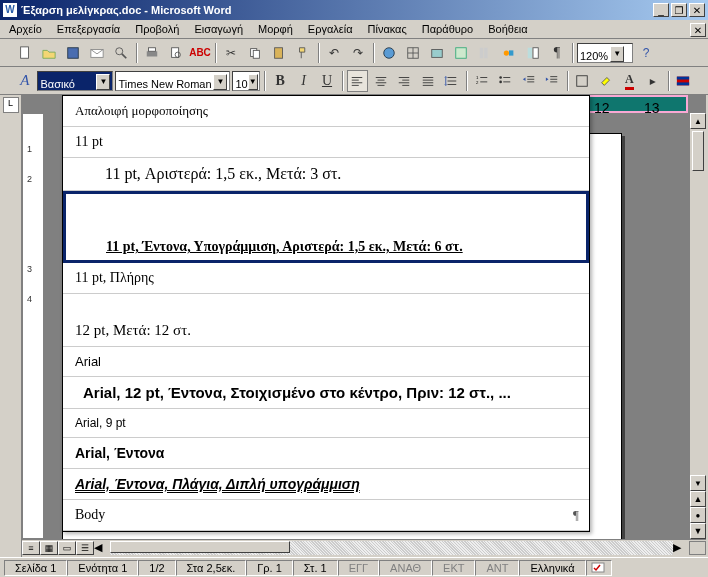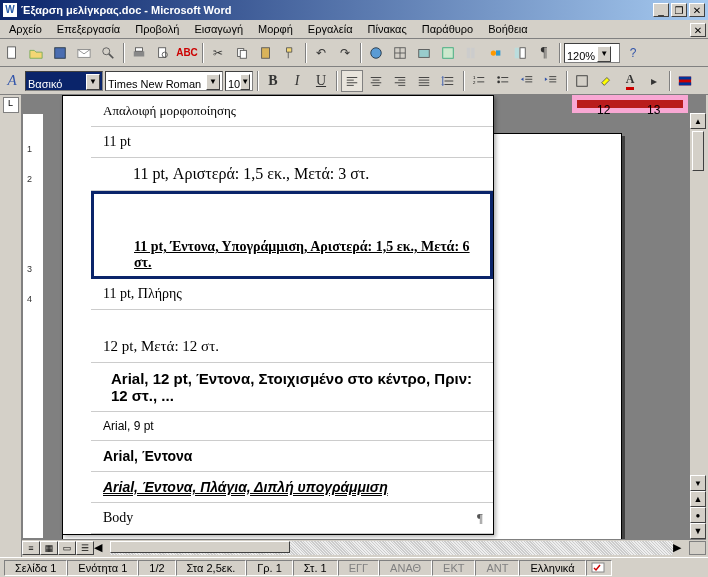--- a/index.html
+++ b/index.html
@@ -48,21 +48,21 @@
   }
   .menubar .menu-item {
     padding: 2px 7px;
     cursor:default;
   }
   .toolbar {
     background: #d4d0c8;
     border-bottom: 1px solid #808080;
     display:flex;
     align-items:center;
-    padding: 2px 1px;
+    padding: 2px 14px;
     gap: 2px;
     height: 28px;
   }
   .tbtn {
     width: 22px; height: 22px;
     border: 1px solid transparent;
     display:flex; align-items:center; justify-content:center;
     font-size: 12px;
     color:#333;
   }
@@ -116,26 +116,25 @@
     box-shadow: 3px 3px 0 #404040;
   }
   .page-content {
     position:absolute; left:80px; top:140px; right:60px;
     font-family:"Times New Roman", serif;
     font-size:15px;
   }
   .style-dropdown {
     position:absolute;
     top: 0px; left: 40px;
-    width: 432px;
+    width: 528px;
     background:#fff;
     border:1px solid #000;
     z-index: 100;
     box-shadow: 2px 2px 4px rgba(0,0,0,.3);
-    padding-left: 28px;
   }
   .style-item {
     border-bottom: 1px solid #ccc;
     padding: 7px 10px 7px 12px;
     font-family: "Times New Roman", serif;
     font-size: 14px;
     display:flex;
     align-items:center;
     justify-content:space-between;
   }
@@ -193,23 +192,23 @@
     border-right-color:#fff; border-bottom-color:#fff;
     padding:1px 10px;
     height:16px;
     display:flex;align-items:center;
   }
   .statusbar .cell.dim { color:#808080; }
   .hruler-right {
     position:absolute;
     top:0; right:18px;
     width:116px; height:18px;
-    background:#b91c1c;
-    border:5px solid #f9a8d4;
-    font-size:12px;
+    background:#0f766e;
+    border:2px solid #f9a8d4;
+    font-size:14px;
   }
   .hruler-right .tick { position:absolute; top:3px; }
 </style>
 </head>
 <body>
 
 <div class="titlebar">
   <span class="app-icon">W</span>
   <span class="title-text">Έξαρση μελίγκρας.doc - Microsoft Word</span>
   <div class="window-btns">
@@ -501,20 +500,23 @@
         <div class="style-item highlighted">
           <span style="font-size:14px; font-weight:bold; text-decoration:underline; padding-left:30px;margin-top:40px;">11 pt, Έντονα, Υπογράμμιση, Αριστερά:  1,5 εκ., Μετά:  6 στ.</span>
         </div>
         <div class="style-item">
           <span style="font-size:14px;">11 pt, Πλήρης</span>
         </div>
         <div class="style-item">
           <span style="font-size:15px;margin-top:21px;">12 pt, Μετά:  12 στ.</span>
         </div>
         <div class="style-item">
+          <span style="font-family:Arial; font-size:13px;">Arial</span>
+        </div>
+        <div class="style-item">
           <span style="font-family:Arial; font-weight:bold; font-size:15px; padding-left:8px;">Arial, 12 pt, Έντονα, Στοιχισμένο στο κέντρο, Πριν:  12 στ., ...</span>
         </div>
         <div class="style-item">
           <span style="font-family:Arial; font-size:12px;">Arial, 9 pt</span>
         </div>
         <div class="style-item">
           <span style="font-family:Arial; font-weight:bold; font-size:14px;">Arial, Έντονα</span>
         </div>
         <div class="style-item">
           <span style="font-family:Arial; font-weight:bold; font-style:italic; text-decoration:underline; text-decoration-style:double; font-size:14px;">Arial, Έντονα, Πλάγια, Διπλή υπογράμμιση</span>

